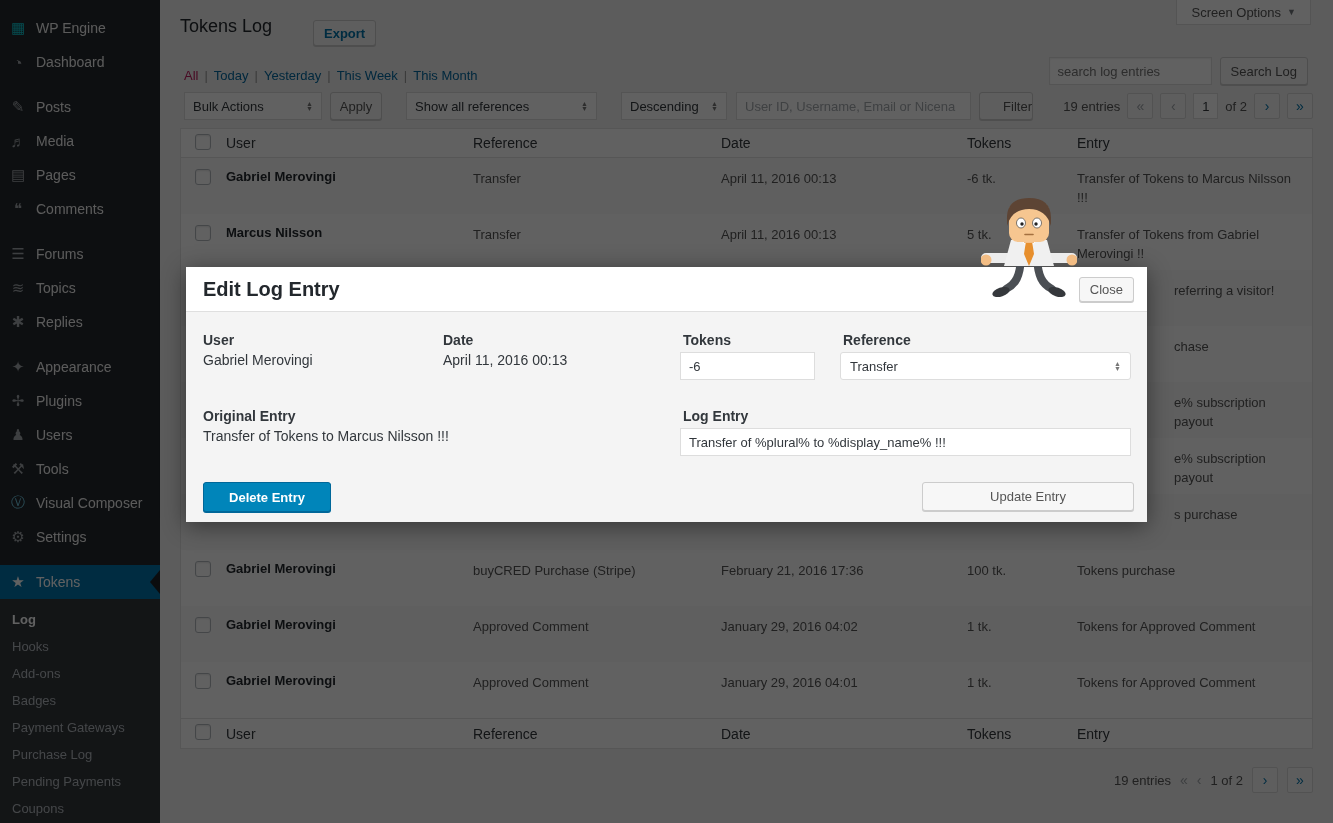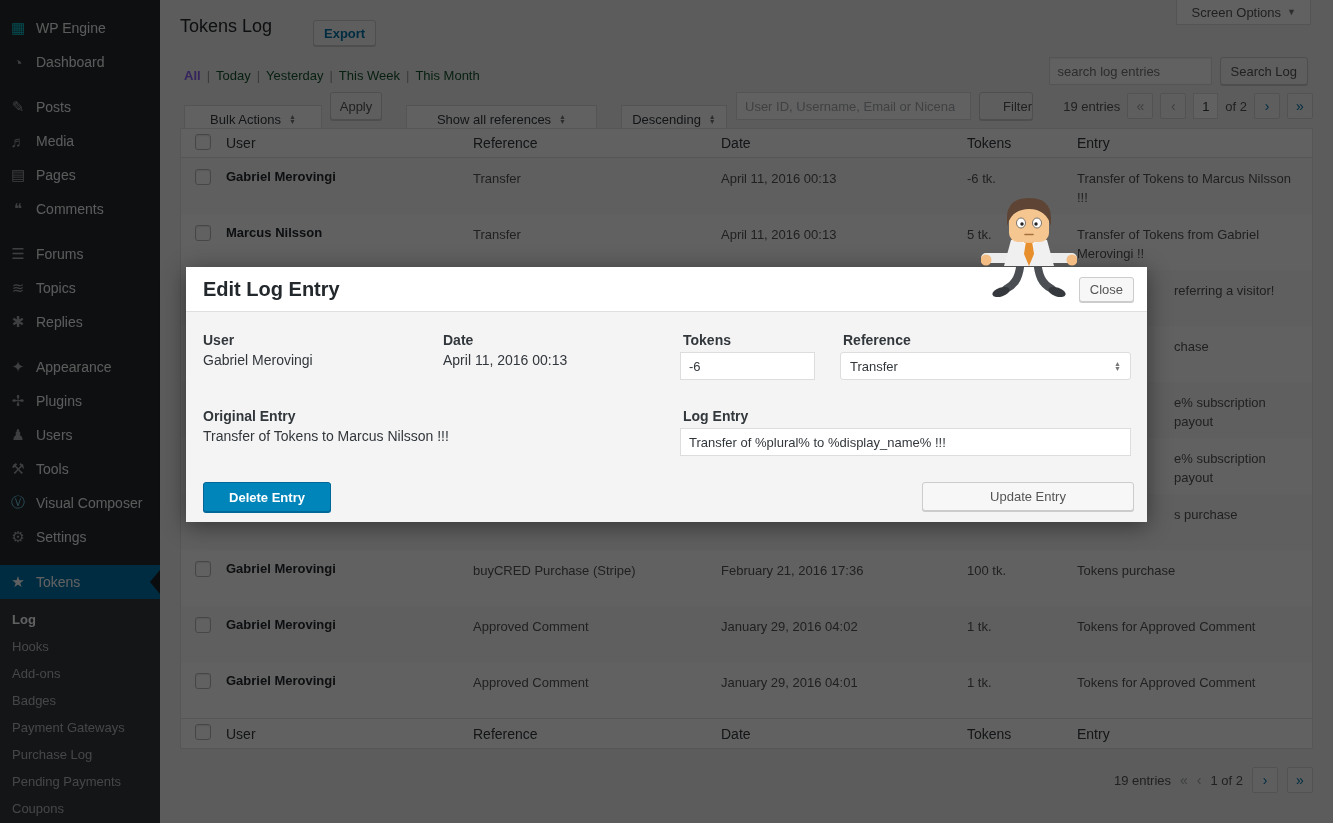--- a/index.html
+++ b/index.html
@@ -23,33 +23,33 @@
   .smi.current { color:#fff; font-weight:bold; }
 
   
   #screen-options { position:absolute; top:0; right:22px; height:25px; background:#fff; border:1px solid #ddd; border-top:none;
     color:#555; font-size:13px; padding:0 14px; display:flex; align-items:center; gap:6px; z-index:5; cursor:pointer; }
   #screen-options .caret { font-size:9px; color:#72777c; }
   #page-title { position:absolute; left:180px; top:16px; font-size:18px; font-weight:400; color:#23282d; }
   #export-btn { position:absolute; left:313px; top:20px; height:26px; padding:0 10px; background:#f7f7f7; border:1px solid #ccc;
     border-radius:3px; color:#0073aa; font-size:13px; font-weight:bold; display:flex; align-items:center; cursor:pointer; box-shadow:0 1px 0 #ccc; }
   #views { position:absolute; left:184px; top:68px; font-size:13px; color:#72777c; }
-  #views .v { color:#14532d; cursor:pointer; }
-  #views .v.current { color:#8b5cf6; font-weight:bold; }
+  #views .v { color:#0369a1; cursor:pointer; }
+  #views .v.current { color:#be185d; font-weight:normal; }
   #views .bar { color:#999; margin:0 6px; }
   #search-box { position:absolute; top:57px; right:25px; display:flex; gap:8px; }
   #search-box input { width:163px; height:28px; border:1px solid #ddd; background:#fff; padding:0 8px; font-size:13px;
     font-family:"Liberation Sans",sans-serif; color:#32373c; box-shadow:inset 0 1px 2px rgba(0,0,0,.07); }
   #search-box button { height:28px; padding:0 10px; }
 
   
   .btn { background:#f7f7f7; border:1px solid #ccc; border-radius:3px; color:#555; font-size:13px;
     font-family:"Liberation Sans",sans-serif; cursor:pointer; box-shadow:0 1px 0 #ccc; }
-  .sel { position:absolute; top:105px; height:28px; background:#fff; border:1px solid #ddd; border-radius:0;
-    display:flex; align-items:center; justify-content:center; padding:0 8px; font-size:13px; color:#32373c; cursor:pointer; }
+  .sel { position:absolute; top:92px; height:28px; background:#fff; border:1px solid #ddd; border-radius:0;
+    display:flex; align-items:center; justify-content:space-between; padding:0 8px; font-size:13px; color:#32373c; cursor:pointer; }
   .updown { display:flex; flex-direction:column; line-height:5px; font-size:7px; color:#777; margin-left:8px; }
   #bulk-sel { left:184px; width:138px; }
   #apply-btn { position:absolute; left:330px; top:92px; width:52px; height:28px; }
   #ref-sel { left:406px; width:191px; }
   #order-sel { left:621px; width:106px; }
   #user-filter { position:absolute; left:736px; top:92px; width:235px; height:28px; border:1px solid #ddd; background:#fff;
     padding:0 8px; font-size:13px; font-family:"Liberation Sans",sans-serif; color:#32373c; }
   #user-filter::placeholder { color:#a5aaaf; opacity:1; }
   #filter-btn { position:absolute; left:979px; top:92px; width:54px; height:28px;text-align:right; }
   #top-pag { position:absolute; top:92px; right:20px; height:28px; display:flex; align-items:center; gap:7px; font-size:13px; color:#555; }

